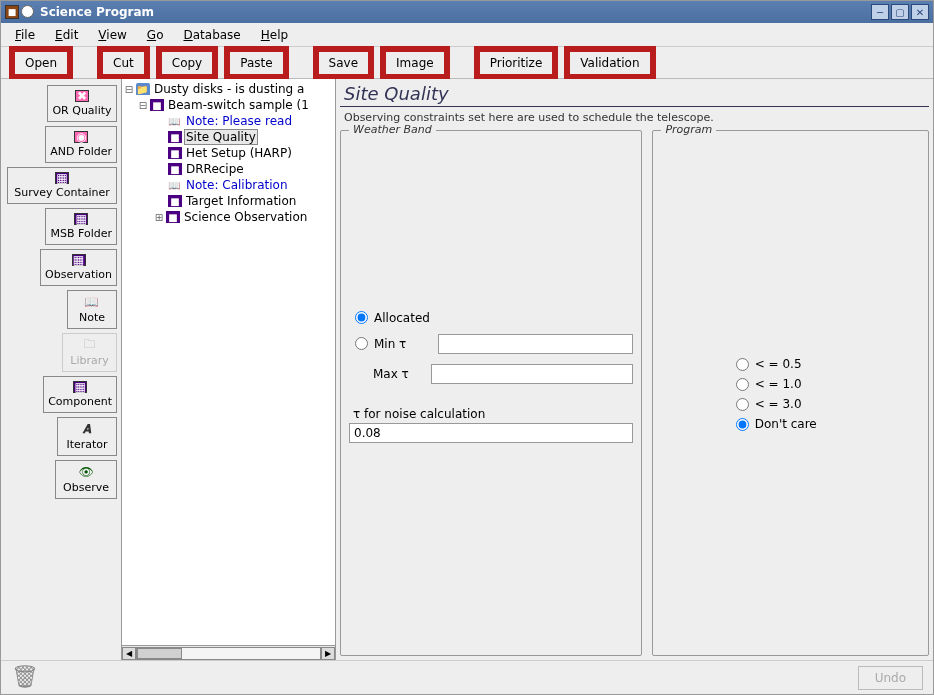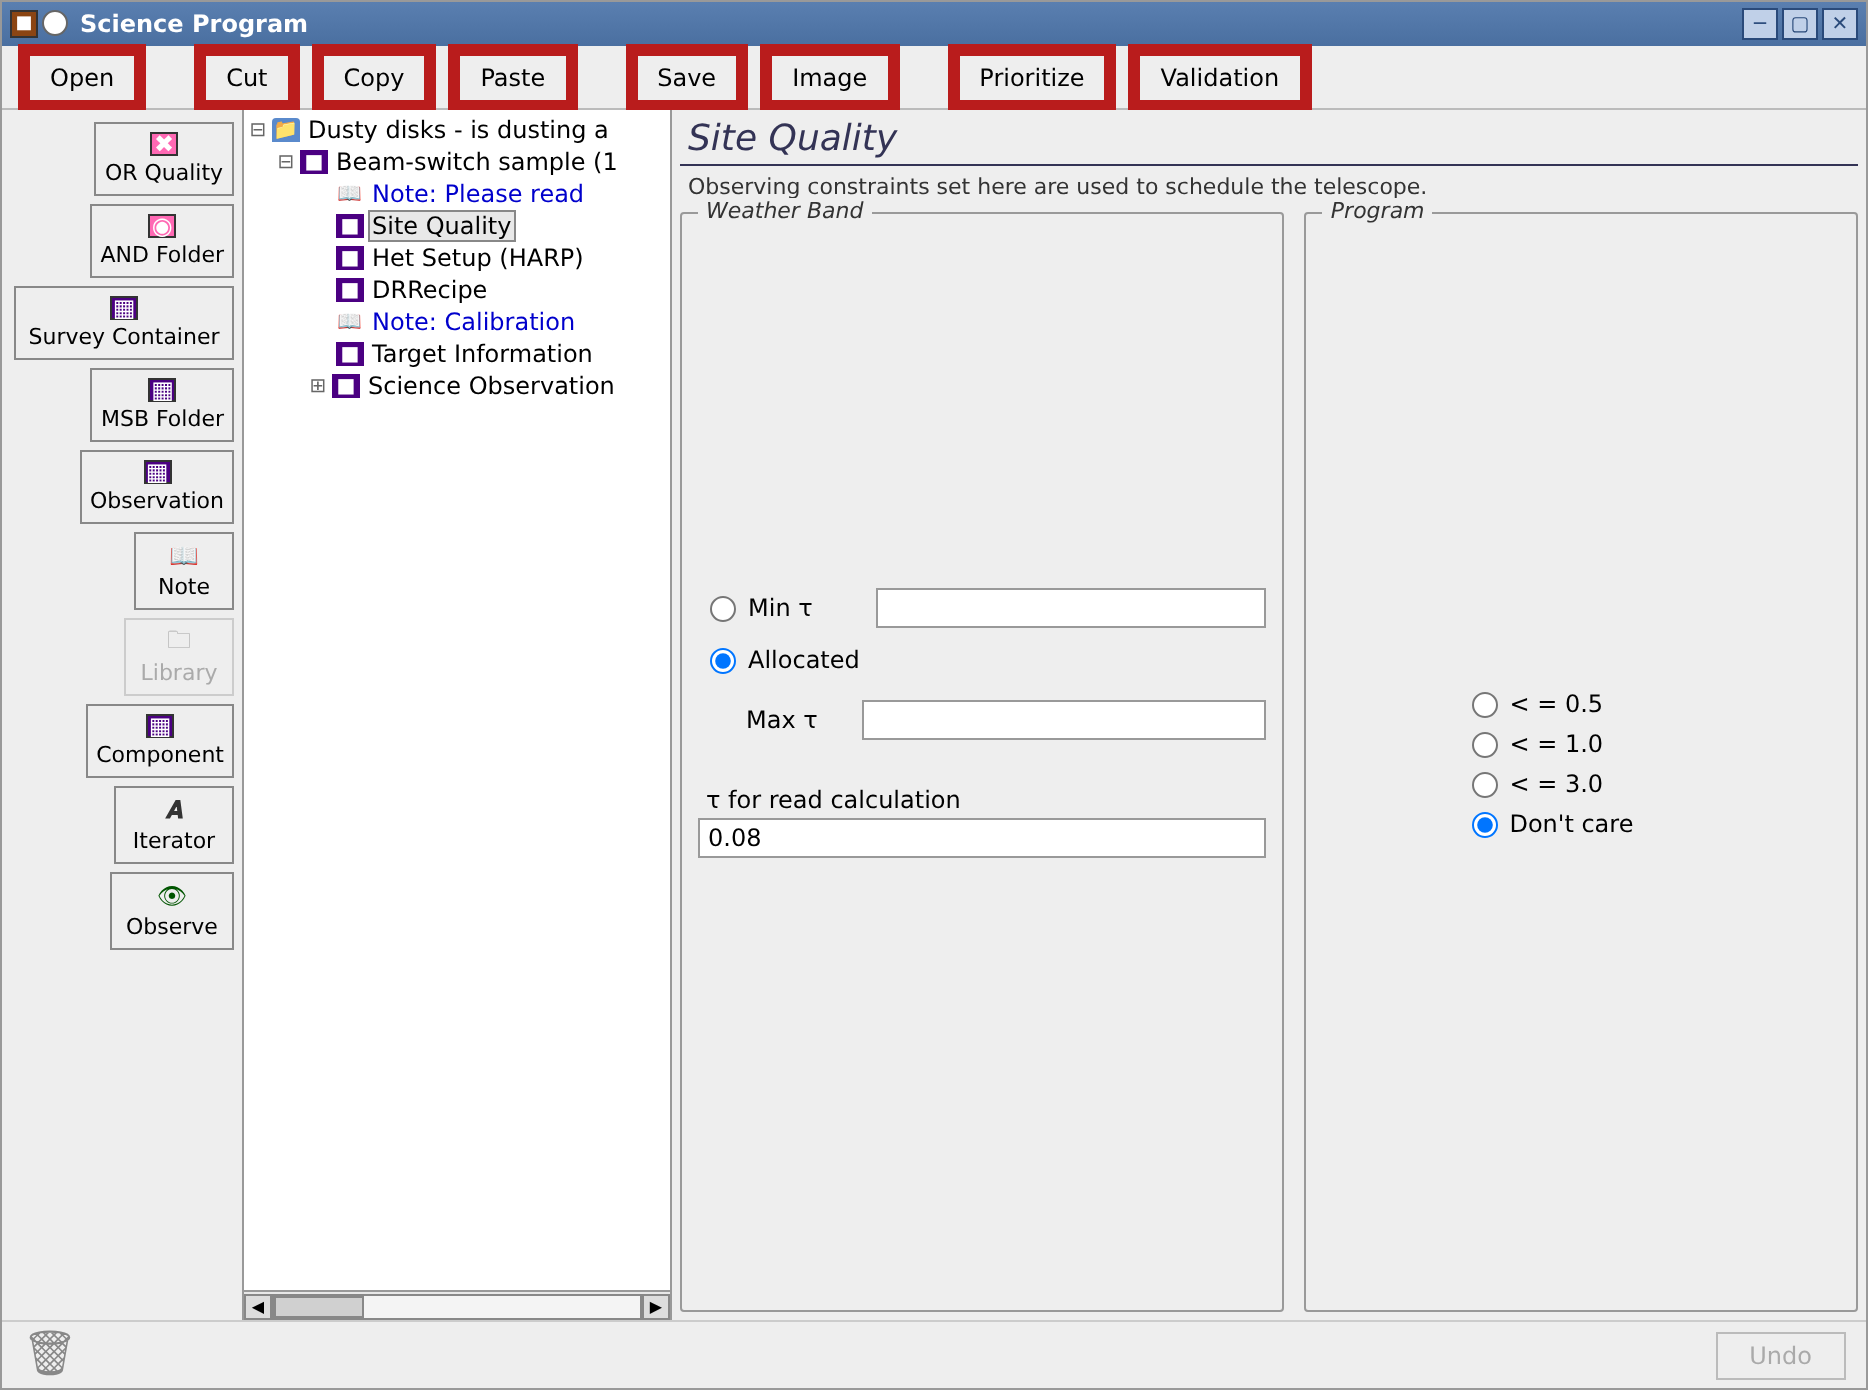--- a/index.html
+++ b/index.html
@@ -218,20 +218,28 @@
       <div class="tb-icon round">◐</div>
     </div>
     <div class="titlebar-title">Science Program</div>
     <div class="titlebar-btns">
       <div class="tb-btn">─</div>
       <div class="tb-btn">▢</div>
       <div class="tb-btn">✕</div>
     </div>
   </div>
 
+  <div class="menubar">
+    <div class="menu-item"><u>F</u><span>ile</span></div>
+    <div class="menu-item"><u>E</u>dit</div>
+    <div class="menu-item"><u>V</u>iew</div>
+    <div class="menu-item"><u>G</u>o</div>
+    <div class="menu-item"><u>D</u>atabase</div>
+    <div class="menu-item"><u>H</u>elp</div>
+  </div>
 
   <div class="toolbar">
     <button class="toolbar-btn">Open</button>
     <div class="tb-gap"></div>
     <button class="toolbar-btn">Cut</button>
     <button class="toolbar-btn">Copy</button>
     <button class="toolbar-btn">Paste</button>
     <div class="tb-gap"></div>
     <button class="toolbar-btn">Save</button>
     <button class="toolbar-btn">Image</button>
@@ -346,33 +354,33 @@
 
     <div class="content-pane">
       <div class="panel-title">Site Quality</div>
       <div class="panel-title-line"></div>
       <div class="panel-desc">Observing constraints set here are used to schedule the telescope.</div>
       <div class="fieldset-row">
         <div class="fieldset wb">
           <div class="legend">Weather Band</div>
           <div class="wb-spacer"></div>
           <div class="radio-row">
+            <input type="radio" name="wb" checked="" style="">
+            <span class="radio-label">Allocated</span>
+          </div>
+          <div class="radio-row">
             <input type="radio" name="wb" style="">
             <span class="radio-label">Min τ</span>
             <span class="radio-input-field"><input type="text" value="" style=""></span>
-          </div>
-          <div class="radio-row">
-            <input type="radio" name="wb" checked="" style="">
-            <span class="radio-label">Allocated</span>
           </div>
           <div class="max-row">
             <span class="max-row-label">Max τ</span>
             <span class="radio-input-field"><input type="text" value="" style=""></span>
           </div>
-          <div class="tau-label">τ for read calculation</div>
+          <div class="tau-label">τ for noise calculation</div>
           <input type="text" class="tau-input" value="0.08" style="">
           <div class="wb-bottom-spacer"></div>
         </div>
         <div class="fieldset se">
           <div class="legend">Program</div>
           <div class="seeing-content">
             <div class="seeing-row">
               <input type="radio" name="see" style="">
               <span class="seeing-row-label">&lt; = 0.5</span>
             </div>

